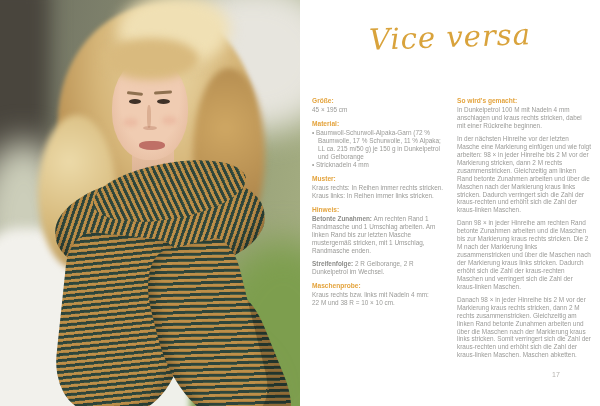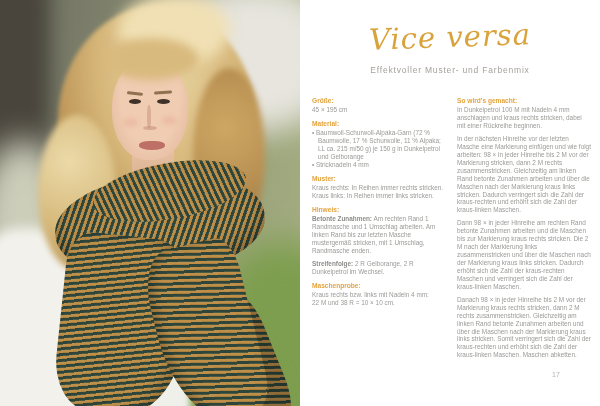--- a/index.html
+++ b/index.html
@@ -102,21 +102,20 @@
     <div class="arm"></div>
     <div class="cowl   stripes"></div>
     <div class="cowlTop stripes"></div>
     <div class="drapeL stripes"></div>
     <div class="drapeR stripes"></div>
   </div>
   <div class="gutter"></div>
 
   <div class="right-page">
     <div class="title">Vice versa</div>
-    <div class="subtitle">Effektvoller Muster- und Farbenmix</div>
 
     <div class="cols">
       <div class="col">
 
         <section>
           <h3>Größe:</h3>
           <div>45 × 195 cm</div>
         </section>
 
         <section>

